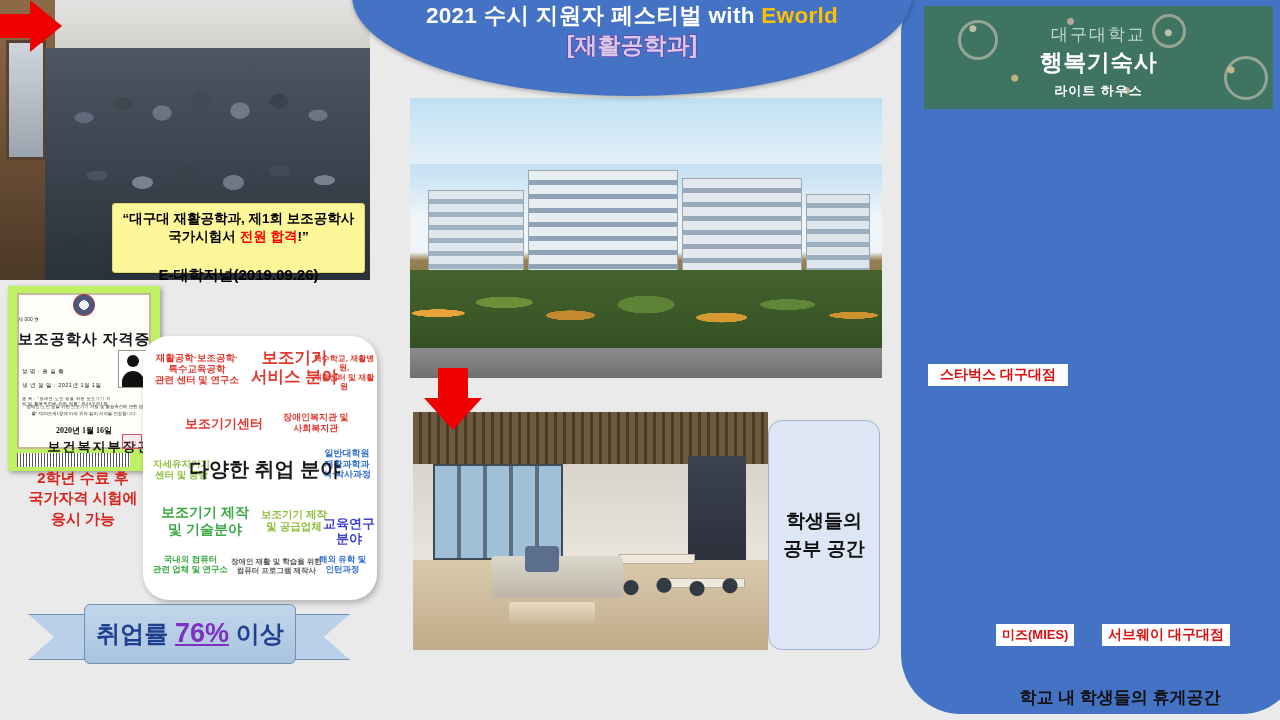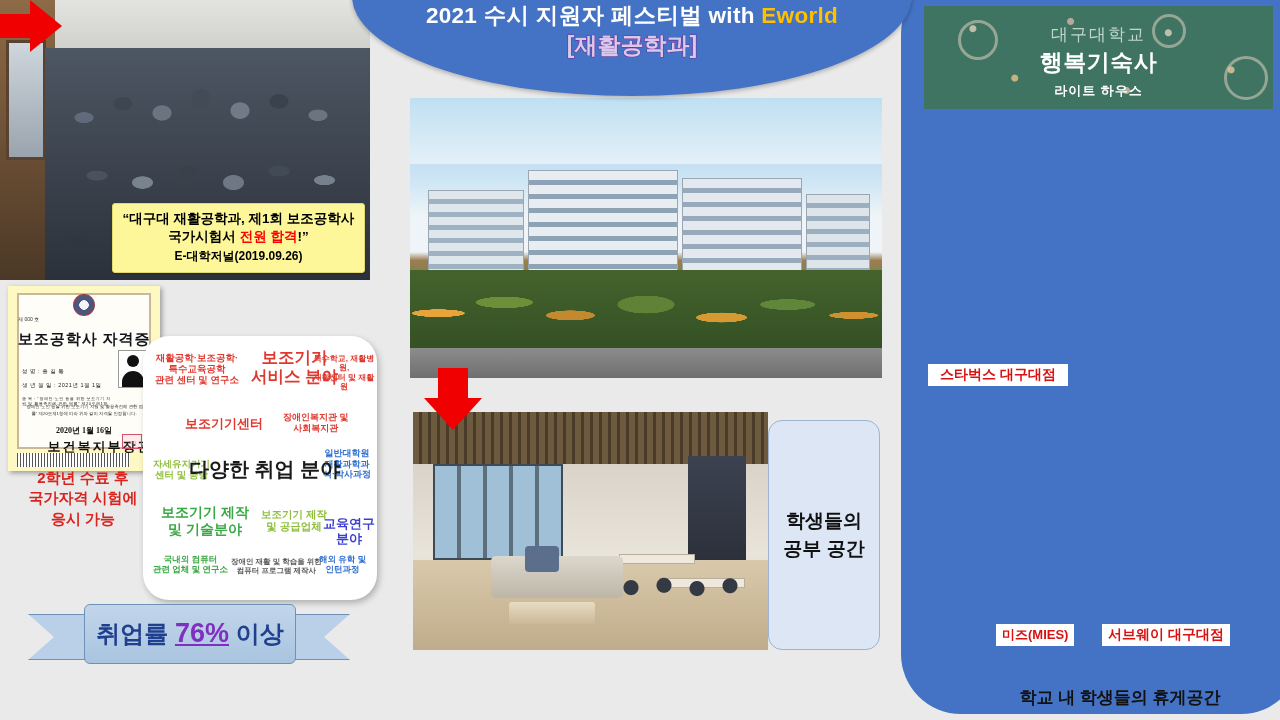--- a/index.html
+++ b/index.html
@@ -100,29 +100,29 @@
     padding-top: 6px;
     z-index: 30;
     box-shadow: 0 1px 2px rgba(0,0,0,.2);
   }
   #quote-box .q1, #quote-box .q2 {
     font-size: 13.5px; font-weight: bold; color: #000;
     line-height: 1.32; white-space: nowrap;
   }
   #quote-box .q2 .red { color: #ff0000; }
   #quote-box .src {
-    font-size: 12px; font-weight: bold; color: #000;
-    margin-top: 2px; white-space: nowrap;
+    font-size: 15px; font-weight: bold; color: #000;
+    margin-top: 20px; white-space: nowrap;
   }
 
   
   #certificate {
     position: absolute; left: 8px; top: 286px;
     width: 152px; height: 185px;
-    background: #fef9c3;
+    background: #bef264;
     box-shadow: 2px 2px 5px rgba(0,0,0,.35);
     overflow: hidden;
   }
   #certificate .inner {
     position: absolute; left: 9px; top: 7px; right: 9px; bottom: 22px;
     border: 2px solid #c9b89a;
     background: #fffdf7;
   }
   #certificate .emblem {
     position: absolute; left: 50%; top: 8px; transform: translateX(-50%);

